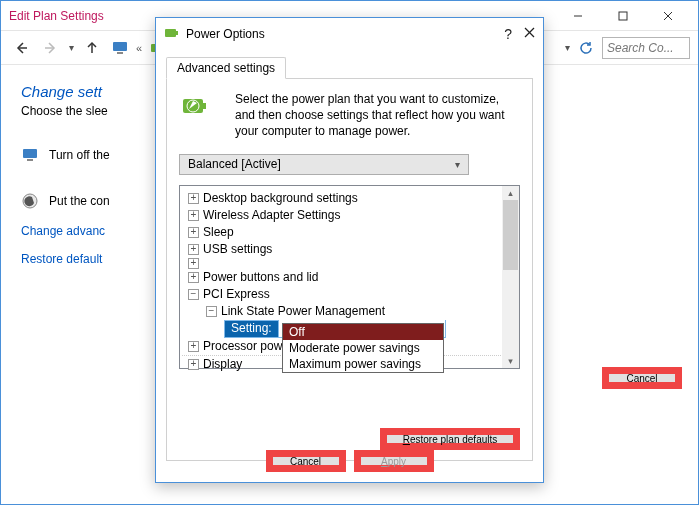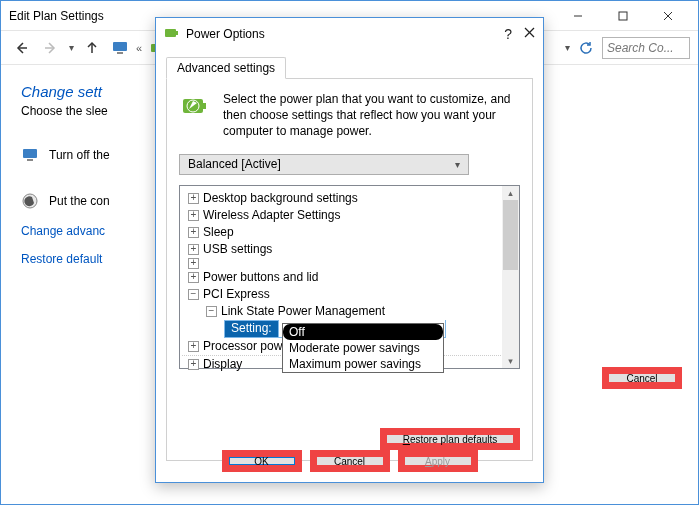--- a/index.html
+++ b/index.html
@@ -1,19 +1,19 @@
 <!DOCTYPE html>
 <html><head>
 <meta charset="utf-8">
 <style>
   * { box-sizing: border-box; }
   html, body { margin:0; padding:0; font-family: "Segoe UI", Tahoma, sans-serif; font-size:12px; color:#000; background:#fff; }
   .outer-window { position:relative; width:699px; height:505px; border:1px solid #4a90d9; background:#fff; overflow:hidden; }
   .outer-title { display:flex; align-items:center; height:30px; padding:0 8px; border-bottom:1px solid #e5e5e5; background:#fff;}
-  .outer-title .title-text { font-size:12px; color:#000000; }
+  .outer-title .title-text { font-size:12px; color:#be185d; }
   .sysbtns { margin-left:auto; display:flex; }
   .sysbtn { width:45px; height:28px; display:flex; align-items:center; justify-content:center; color:#555;}
   .sysbtn svg { stroke:#333; }
   .toolbar { height:34px; display:flex; align-items:center; padding:0 8px; gap:6px; border-bottom:1px solid #e5e5e5; }
   .tb-btn { width:24px; height:24px; display:flex; align-items:center; justify-content:center; border-radius:2px;}
   .tb-btn.disabled svg { stroke:#bbb; }
   .chev { font-size:10px; color:#555; }
   .nav-icon { width:20px; height:20px; display:inline-flex; align-items:center; justify-content:center;}
   .nav-btn-round { width:24px; height:24px; display:inline-flex; align-items:center; justify-content:center;}
   .nav-btn-round svg { stroke:#2a6fb8; }
@@ -35,38 +35,38 @@
   .dlg-title { display:flex; align-items:center; height:30px; padding:16px 8px; background:#fff; }
   .dlg-title .ic { margin-right:6px;}
   .dlg-title .t { font-size:12px; }
   .dlg-title .ctrl { margin-left:auto; display:flex; align-items:center; gap:12px;}
   .dlg-title .q { font-size:14px; color:#222; }
   .dlg-title .x svg { stroke:#222;}
   .tabs { padding:6px 10px 0 10px; }
   .tabstrip { display:flex; border-bottom:1px solid #d0d0d0; }
   .tab { position:relative; top:1px; padding:3px 10px; border:1px solid #d0d0d0; border-bottom:1px solid #fff; background:#fff; font-size:12px; border-radius:2px 2px 0 0;}
   .tabpanel { border:1px solid #d0d0d0; border-top:none; padding:12px 12px; height:382px; position:relative; }
-  .intro { display:flex; gap:12px; }
+  .intro { display:flex; gap:24px; }
   .battery-ic { flex:0 0 32px; height:32px;}
   .intro-text { font-size:12px; line-height:1.35;}
   .plan-select { margin-top:14px; width:290px; height:21px; border:1px solid #adadad; background:#e6e6e6; font-size:12px; padding:0 8px; display:flex; align-items:center; justify-content:space-between;}
   .tree-box { margin-top:10px; height:184px; border:1px solid #828790; background:#fff; position:relative;}
   .tree-scroll { position:absolute; right:0; top:0; bottom:0; width:17px; background:#f0f0f0; display:flex; flex-direction:column; align-items:center; justify-content:space-between; padding:2px 0;}
   .tree-scroll .arr { font-size:9px; color:#666;}
   .tree-scroll .thumb { width:15px; height:70px; background:#cdcdcd; margin-top:2px;}
   .tree { padding:4px 2px; font-size:12px; line-height:17px; }
   .node { display:flex; align-items:center; gap:4px; padding-left:6px;}
   .expander { width:11px; height:11px; border:1px solid #999; display:inline-flex; align-items:center; justify-content:center; font-size:10px; line-height:1; color:#555; background:#fff; flex:0 0 11px;}
   .node.d1 { padding-left:24px; }
   .setting-row { margin-left:42px; width:222px; height:18px; background:#cde8ff; border:1px solid #7fb8e8; display:flex; align-items:center; font-size:12px;}
   .setting-row .lab { background:#0a64ad; color:#fff; padding:8px 6px; height:100%; display:flex; align-items:center;}
   .setting-row .val { flex:1; padding:0 6px; background:#fff; border-left:1px solid #7fb8e8; display:flex; align-items:center; justify-content:space-between;}
   .dropdown { position:absolute; left:102px; top:137px; width:162px; border:1px solid #666; background:#fff; font-size:12px; z-index:5;}
   .dropdown .opt { padding:0 6px; line-height:16px;}
-  .dropdown .opt.sel { background:#000000; color:#fff;border-radius:7px;}
+  .dropdown .opt.sel { background:#7f1d1d; color:#fff;}
   .restore-row { position:absolute; right:12px; bottom:10px;}
   .dlg-btns { position:absolute; bottom:10px; left:0; right:0; display:flex; justify-content:center; gap:8px;}
   .underline { text-decoration:underline; }
 </style>
 </head>
 <body>
 
 <div class="outer-window">
 
   <div class="outer-title">
@@ -270,19 +270,18 @@
 
         <div class="restore-row">
           <button class="btn" style="min-width:140px">
               <span><span class="underline">R</span>estore plan defaults</span>
             </button>
         </div>
       </div>
     </div>
 
     <div class="dlg-btns">
-      <button class="btn default">OK</button>
       <button class="btn">Cancel</button>
       <button class="btn disabled"><span class="underline">A</span>pply</button>
     </div>
   </div>
 
 </div>
 
 </body></html>

